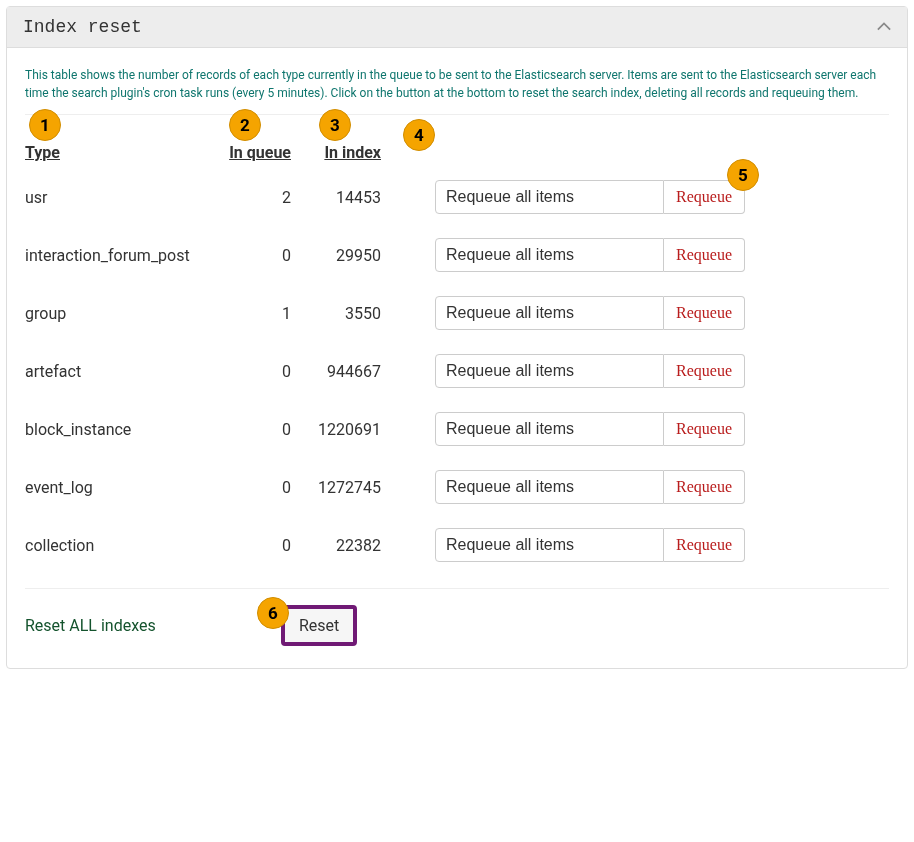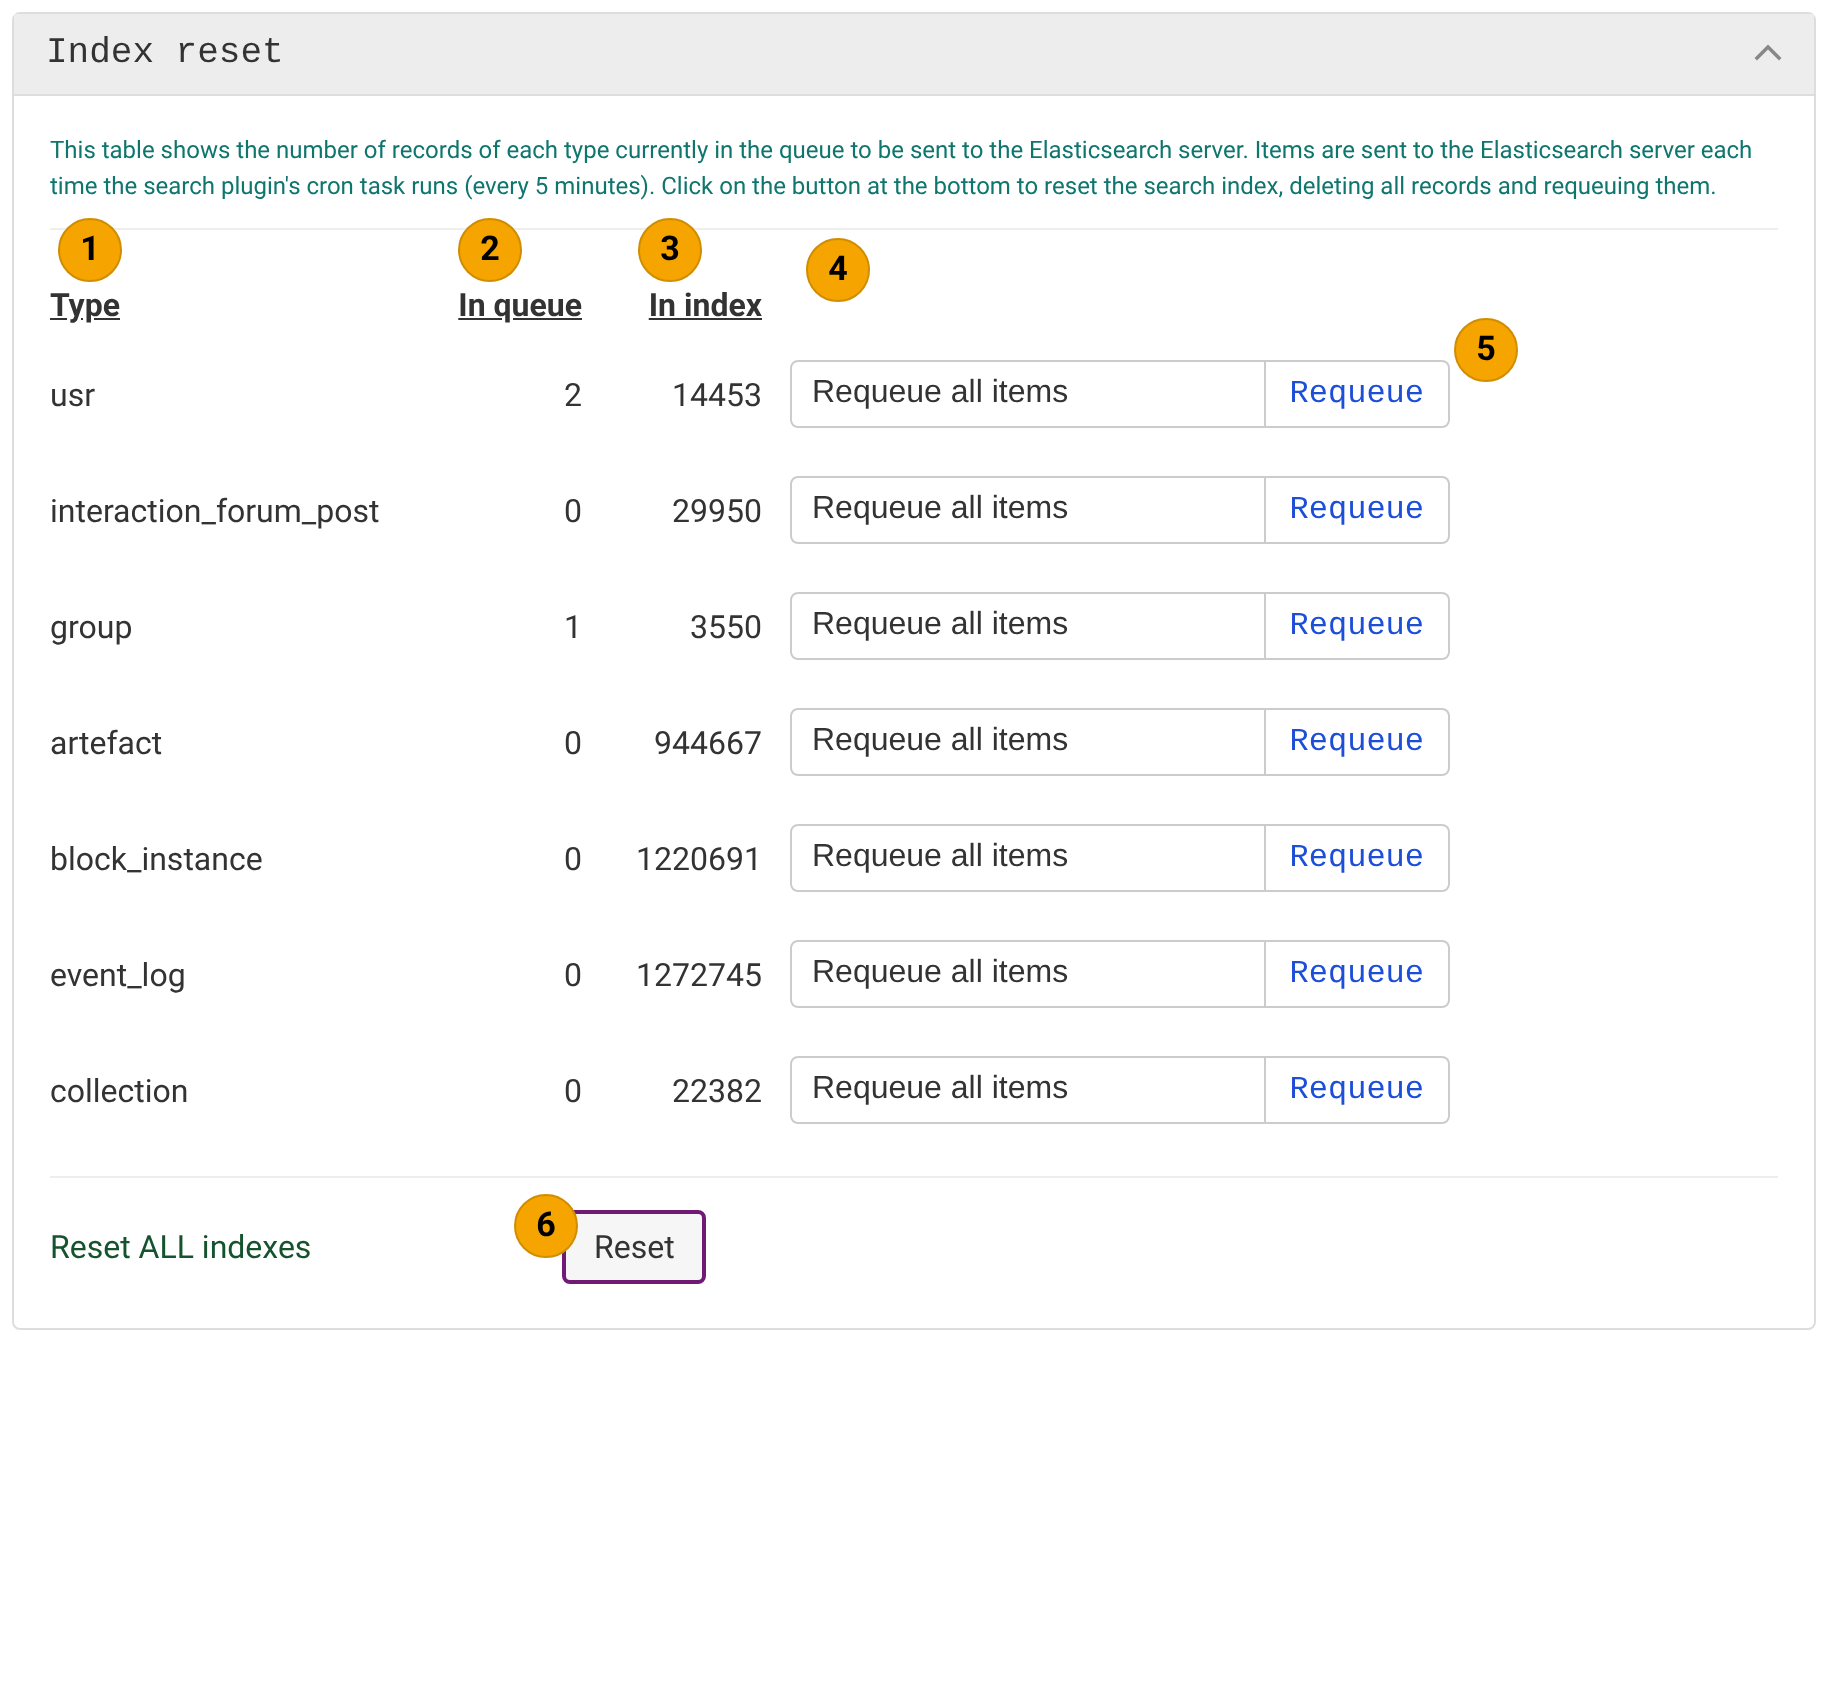--- a/index.html
+++ b/index.html
@@ -86,47 +86,48 @@
     max-width: 330px;
   }
   .input-text {
     border: 1px solid #ccc;
     border-radius: 4px 0 0 4px;
     padding: 7px 10px;
     font-size: 16px;
     color: #333;
     flex: 1;
     background: #fff;
+    margin-left: 40px;
   }
   .btn {
     border: 1px solid #ccc;
     border-left: none;
     background: #fff;
-    color: #1d4ed8;
+    color: #b91c1c;
     font-size: 16px;
     padding: 7px 12px;
     border-radius: 0 4px 4px 0;
     cursor: pointer;
-    font-family: Liberation Mono, monospace;
+    font-family: Liberation Serif, serif;
   }
   .reset-row {
     display: flex;
     align-items: center;
     padding: 16px 0 4px 0;
     border-top: 1px solid #eee;
     margin-top: 14px;
     gap: 12px;
   }
   .reset-label {
     font-size: 16px;
     color: #14532d;
     width: 244px;
   }
   .reset-btn {
-    border: 2px solid #701a75;
+    border: 4px solid #701a75;
     background: #f6f6f6;
     color: #333;
     font-size: 16px;
     padding: 7px 14px;
     border-radius: 4px;
     cursor: pointer;
     font-family: inherit;
   }
 
   .callout {

